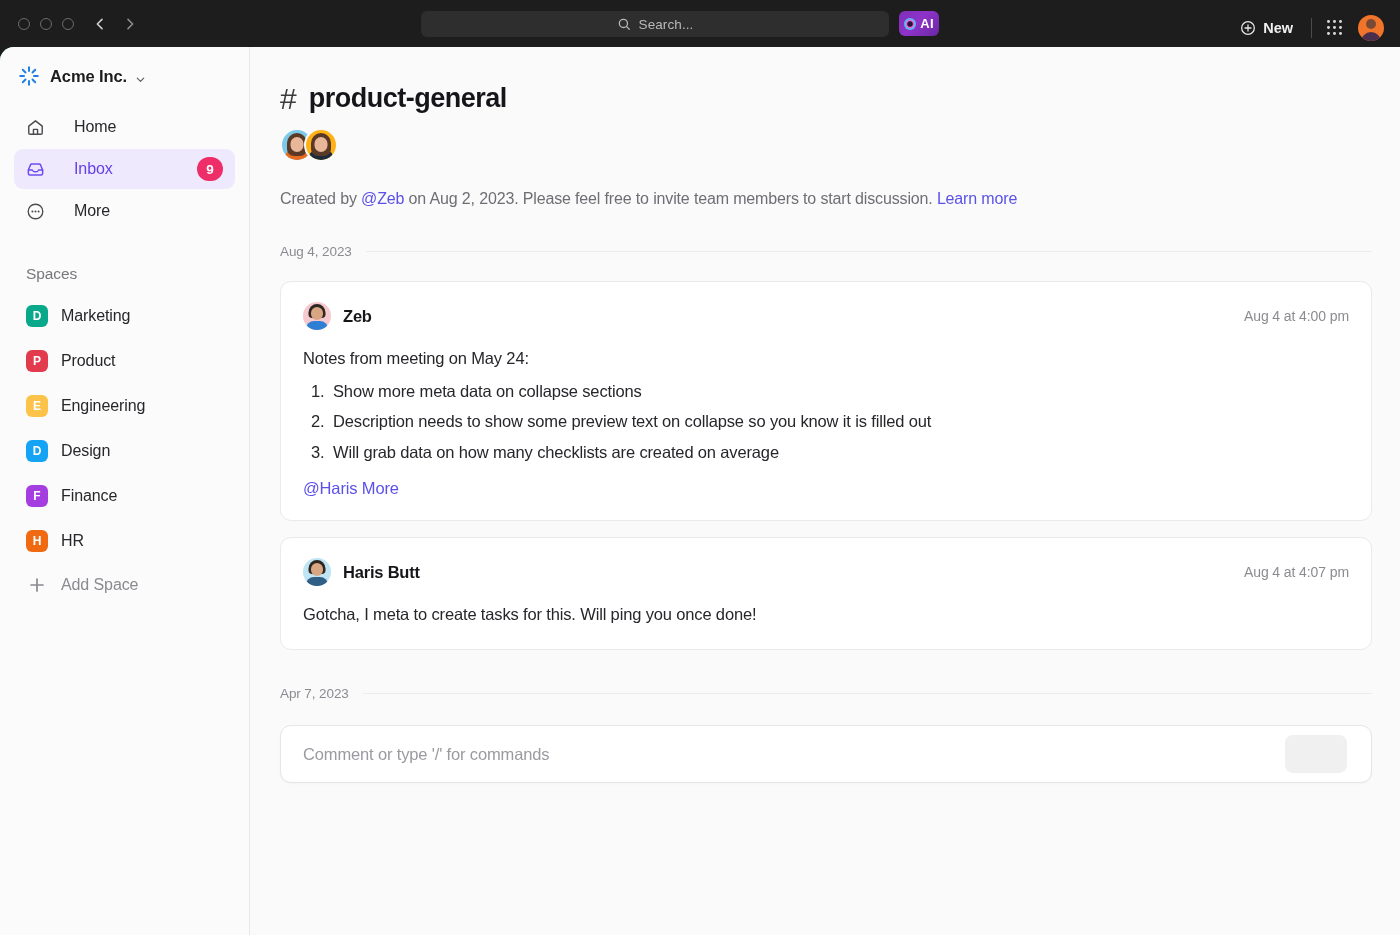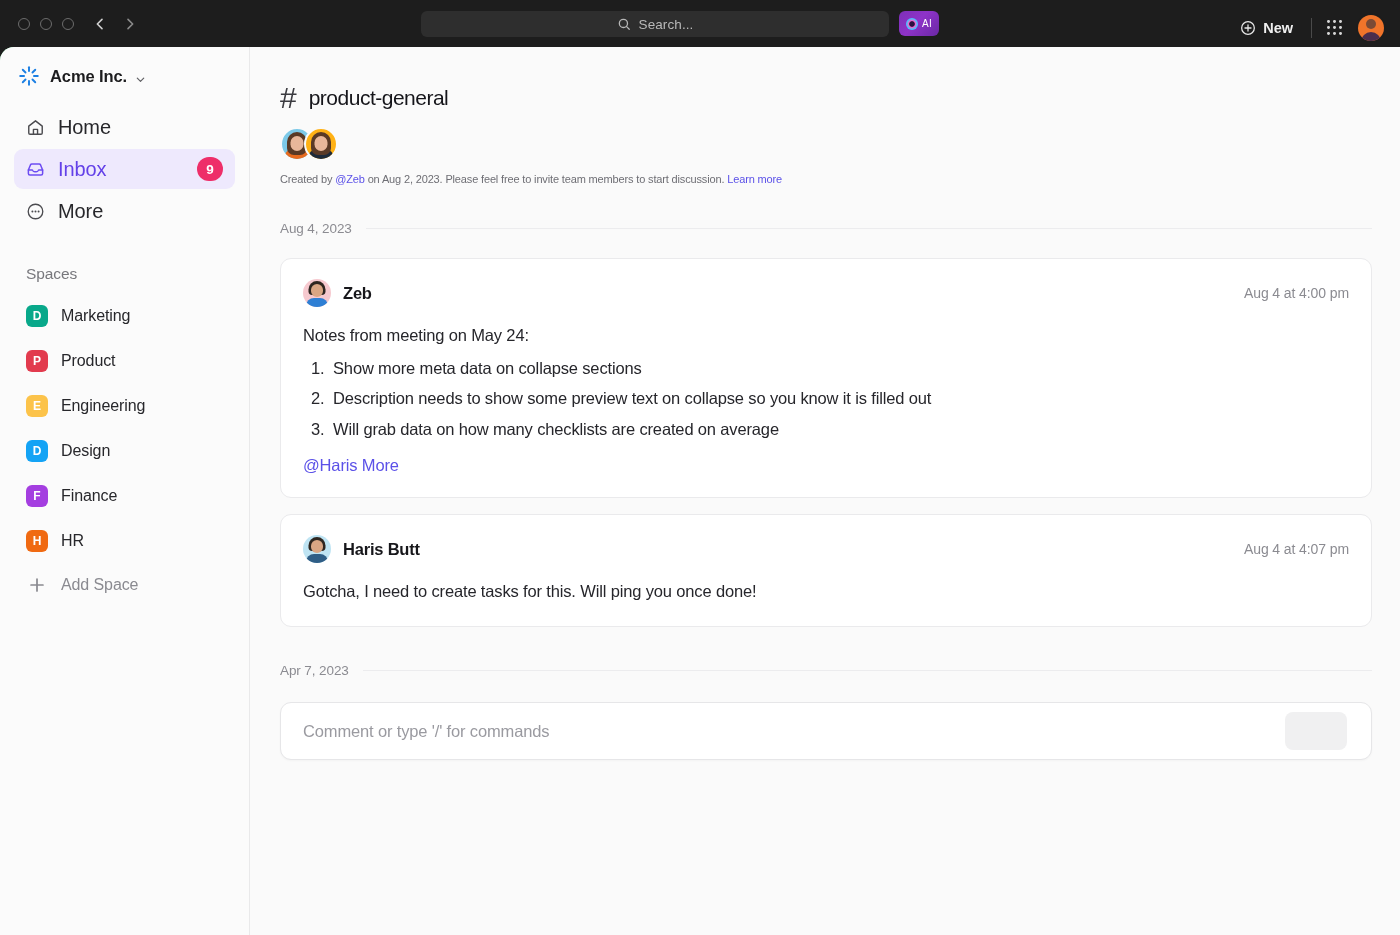--- a/index.html
+++ b/index.html
@@ -46,21 +46,21 @@
     position: absolute; left: 899px; top: 11px;
     width: 40px; height: 25px; border-radius: 6px;
     background: linear-gradient(135deg, #7d2fb8 0%, #8e33c8 45%, #6a28a4 100%);
     display: flex; align-items: center; justify-content: center; gap: 4px;
     cursor: pointer;
   }
   .ai-orb {
     width: 12px; height: 12px; border-radius: 50%;
     background: radial-gradient(circle at 50% 50%, #2b1040 0 28%, #ff5cc8 38%, #43c8ff 62%, #c060ff 100%);
   }
-  .ai-label { color: #fff; font-size: 10px; font-weight: 400; letter-spacing: .2px; }
+  .ai-label { color: #fff; font-size: 13px; font-weight: 700; letter-spacing: .2px; }
 
   .top-right {
     position: absolute; right: 16px; top: 0; height: 56px;
     display: flex; align-items: center; gap: 14px;
   }
   .new-btn { display: flex; align-items: center; gap: 7px; cursor: pointer; padding: 3px 4px; }
   .plus-circ { width: 16px; height: 16px; color: #e8e8e8; display: block; }
   .new-label { color: #f0f0f0; font-size: 14.5px; font-weight: 600; }
   .tb-div { width: 1px; height: 20px; background: #4a4a4a; }
   .grid-icon {
@@ -103,21 +103,21 @@
   .ws-name { font-size: 16.5px; font-weight: 700; color: #1c1c1e; letter-spacing: -.1px; }
   .ws-caret { width: 11px; height: 11px; color: #5f5f63; margin-left: -2px; }
 
   .nav { padding: 6px 14px 0 14px; display: flex; flex-direction: column; gap: 2px; }
   .nav-item {
     display: flex; align-items: center; gap: 13px;
     height: 40px; padding: 0 12px; border-radius: 9px;
     cursor: pointer; position: relative;
   }
   .nav-ico { width: 19px; height: 19px; flex: 0 0 19px; color: #4b4b4f; }
-  .nav-label { font-size: 20px; color: #27272b; letter-spacing: -.1px; }
+  .nav-label { font-size: 16px; color: #27272b; letter-spacing: -.1px; margin-left: 16px; }
   .nav-item.active { background: #eee9fd; }
   .nav-item.active .nav-ico { color: #6d4df2; }
   .nav-item.active .nav-label { color: #6341e8; }
   .badge {
     margin-left: auto; min-width: 26px; height: 24px; padding: 0 8px;
     border-radius: 13px; background: #ee2e69; color: #fff;
     font-size: 13.5px; font-weight: 700;
     display: flex; align-items: center; justify-content: center;
   }
 
@@ -141,34 +141,34 @@
     height: 44px; padding: 0 12px; margin: 0 14px; border-radius: 9px;
     cursor: pointer;
   }
   .add-ico { width: 22px; height: 22px; flex: 0 0 22px; color: #8a8a90; }
   .add-label { font-size: 16px; color: #8a8a90; letter-spacing: -.1px; }
 
   
   .main { flex: 1; height: 888px; background: #fafafa; padding: 36px 28px 0 30px; overflow: hidden; }
   .ch-title { display: flex; align-items: center; gap: 12px; }
   .hash { font-size: 30px; color: #3b3b40; font-weight: 400; line-height: 1; }
-  .ch-name { font-size: 21px; font-weight: 400; color: #15151a; letter-spacing: -.5px; }
+  .ch-name { font-size: 27px; font-weight: 700; color: #15151a; letter-spacing: -.5px; }
 
   .members { display: flex; align-items: center; margin: 14px 0 0 0; height: 34px; }
   .m-av {
     width: 34px; height: 34px; border-radius: 50%;
     border: 2px solid #fafafa; position: relative; overflow: hidden;
   }
   .m-av + .m-av { margin-left: -10px; }
   .m-av .hair { position:absolute; left:50%; top:3px; transform:translateX(-50%); width:20px; height:23px; border-radius:10px 10px 7px 7px; background:#5a3a26; }
   .m-av .face { position:absolute; left:50%; top:7px; transform:translateX(-50%); width:13px; height:15px; border-radius:7px; background:#e8b79a; }
   .m-av .torso { position:absolute; left:50%; bottom:-2px; transform:translateX(-50%); width:26px; height:12px; border-radius:9px 9px 0 0; }
 
   .created {
-    margin-top: 12px; font-size: 11px; color: #6e6e74; letter-spacing: -.15px;
+    margin-top: 28px; font-size: 16px; color: #6e6e74; letter-spacing: -.15px;
   }
   .created a { color: #5b51e8; text-decoration: none; cursor: pointer; }
 
   .datesep { display: flex; align-items: center; gap: 14px; margin: 36px 0 22px 0; }
   .datesep-label { font-size: 13.5px; color: #8b8b91; letter-spacing: -.1px; white-space: nowrap; }
   .datesep-line { flex: 1; height: 1px; background: #ececee; }
 
   .msg-card {
     background: #fff; border: 1px solid #eaeaec; border-radius: 11px;
     padding: 20px 22px 22px 22px; margin-bottom: 16px;
@@ -425,21 +425,21 @@
         <div class="msg-head">
           <span class="msg-av" style="background:#bfe4f3">
             <span class="mtorso" style="background:#2f5e86"></span>
               <span class="mhair"></span>
               <span class="mface"></span>
           </span>
           <span class="msg-author">Haris Butt</span>
           <span class="msg-time">Aug 4 at 4:07 pm</span>
         </div>
         <div class="msg-body">
-          <div class="msg-line">Gotcha, I need to create tasks for this. Will ping you once done!</div>
+          <div class="msg-line">Gotcha, I meta to create tasks for this. Will ping you once done!</div>
         </div>
       </div>
 
       <div class="datesep">
         <span class="datesep-label">Apr 7, 2023</span>
         <span class="datesep-line"></span>
       </div>
 
       <div class="composer">
         <span class="composer-ph">Comment or type '/' for commands</span>

